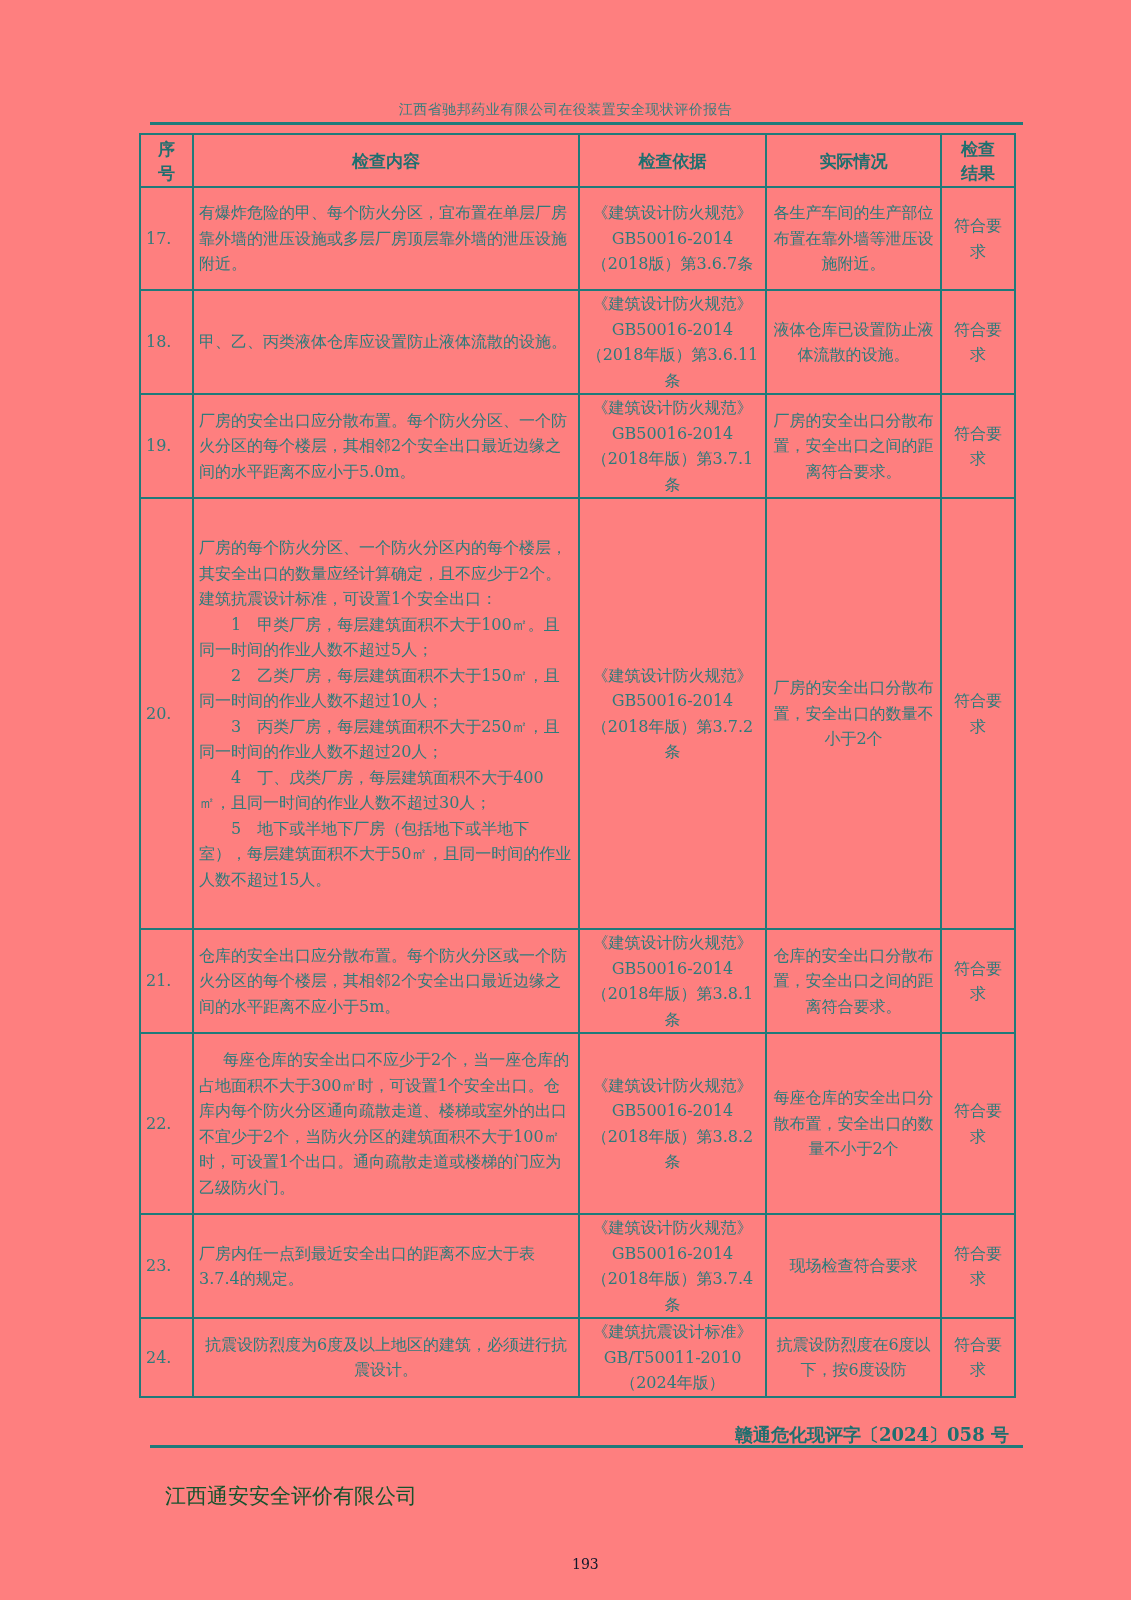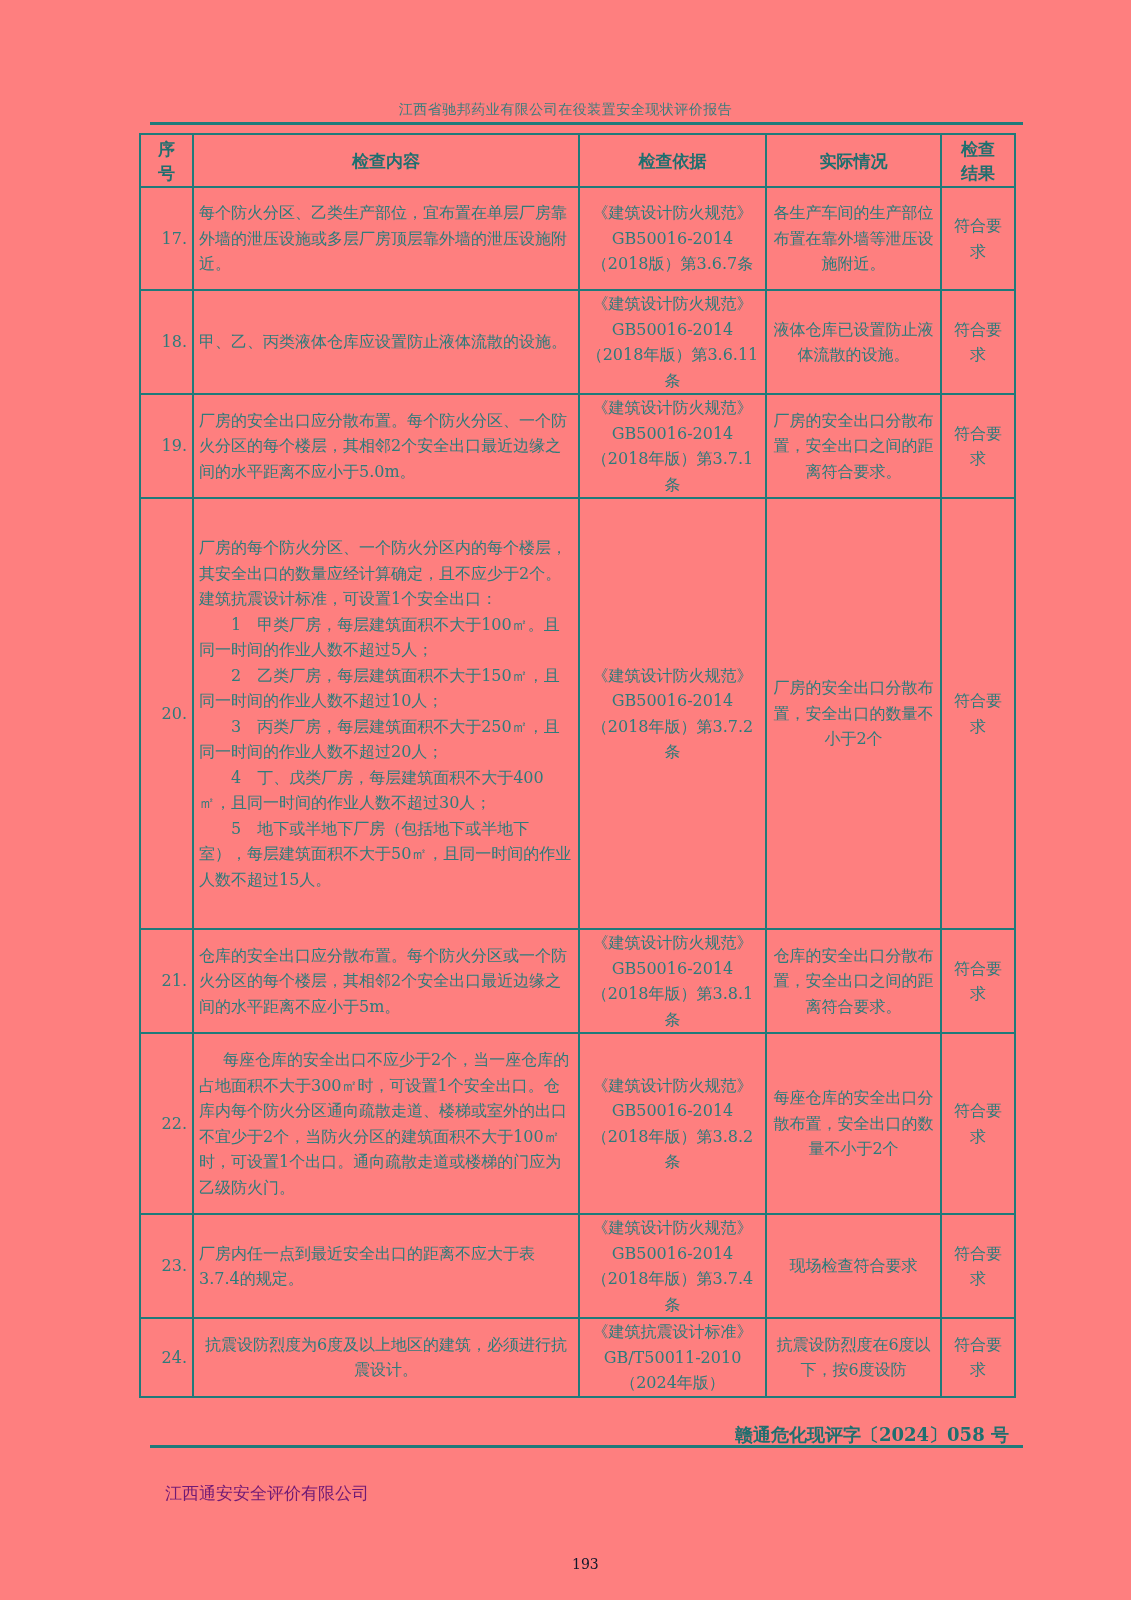--- a/index.html
+++ b/index.html
@@ -19,32 +19,32 @@
     position:absolute; left:139px; top:133px; width:875px;
     border-collapse:collapse; table-layout:fixed;
     border:2px solid #1f7a7a;
   }
   .report-table td, .report-table th {
     border:2px solid #1f7a7a; padding:0 5px; vertical-align:middle;
     font-size:16px; line-height:25.5px; color:#2e7b7b; font-weight:normal;
     overflow:hidden;
   }
   .report-table th { font-weight:bold; font-size:17px; line-height:24px; text-align:center; color:#1f6f6f; }
-  .c-no { text-align:right; }
+  .c-no { text-align:left; }
   .c-content { text-align:left; }
   .c-basis { text-align:center; }
   .c-actual { text-align:center; }
   .c-result { text-align:center; }
   .indent { text-indent:2em; display:block; }
   .line { display:block; }
   .footer-rule {
     position:absolute; left:150px; width:873px; top:1445px; height:3px;
     border-top:2px solid #1f7a7a; border-bottom:1px solid #1f7a7a; box-sizing:border-box;
   }
-  .footer-company { position:absolute; left:165px; top:1482px; font-size:17px; color:#701a75; }
+  .footer-company { position:absolute; left:165px; top:1482px; font-size:21px; color:#14532d; }
   .footer-page { position:absolute; left:572px; top:1556px; font-size:14px; color:#0f172a; }
   .footer-docno { position:absolute; left:735px; top:1423px; font-size:18px; font-weight:bold; color:#1f6f6f; }
 </style>
 </head>
 <body>
 
 <div class="page-header-title">江西省驰邦药业有限公司在役装置安全现状评价报告</div>
 <div class="header-rule"></div>
 
 <table class="report-table">
@@ -66,21 +66,21 @@
       <th>实际情况</th>
       <th>
         <span class="line">检查</span>
         <span class="line">结果</span>
       </th>
     </tr>
   </thead>
   <tbody>
     <tr style="height:103px">
       <td class="c-no">17.</td>
-      <td class="c-content">每个防火分区、乙类生产部位，宜布置在单层厂房靠外墙的泄压设施或多层厂房顶层靠外墙的泄压设施附近。</td>
+      <td class="c-content">有爆炸危险的甲、每个防火分区，宜布置在单层厂房靠外墙的泄压设施或多层厂房顶层靠外墙的泄压设施附近。</td>
       <td class="c-basis">《建筑设计防火规范》GB50016-2014（2018版）第3.6.7条</td>
       <td class="c-actual">各生产车间的生产部位布置在靠外墙等泄压设施附近。</td>
       <td class="c-result">符合要求</td>
     </tr>
     <tr style="height:103px">
       <td class="c-no">18.</td>
       <td class="c-content">甲、乙、丙类液体仓库应设置防止液体流散的设施。</td>
       <td class="c-basis">《建筑设计防火规范》GB50016-2014（2018年版）第3.6.11条</td>
       <td class="c-actual">液体仓库已设置防止液体流散的设施。</td>
       <td class="c-result">符合要求</td>

